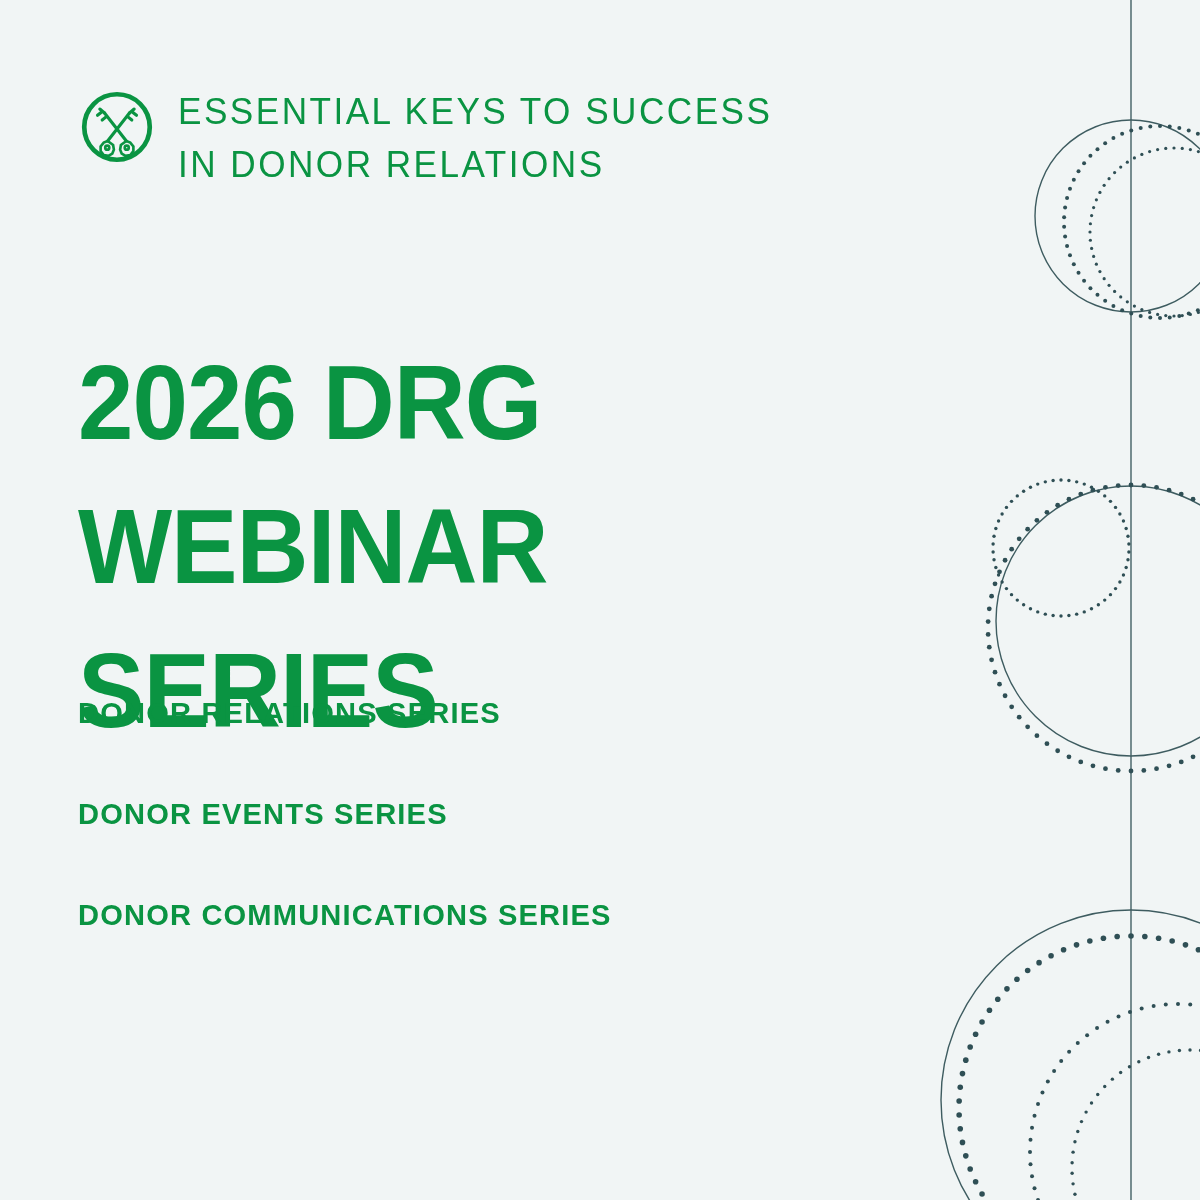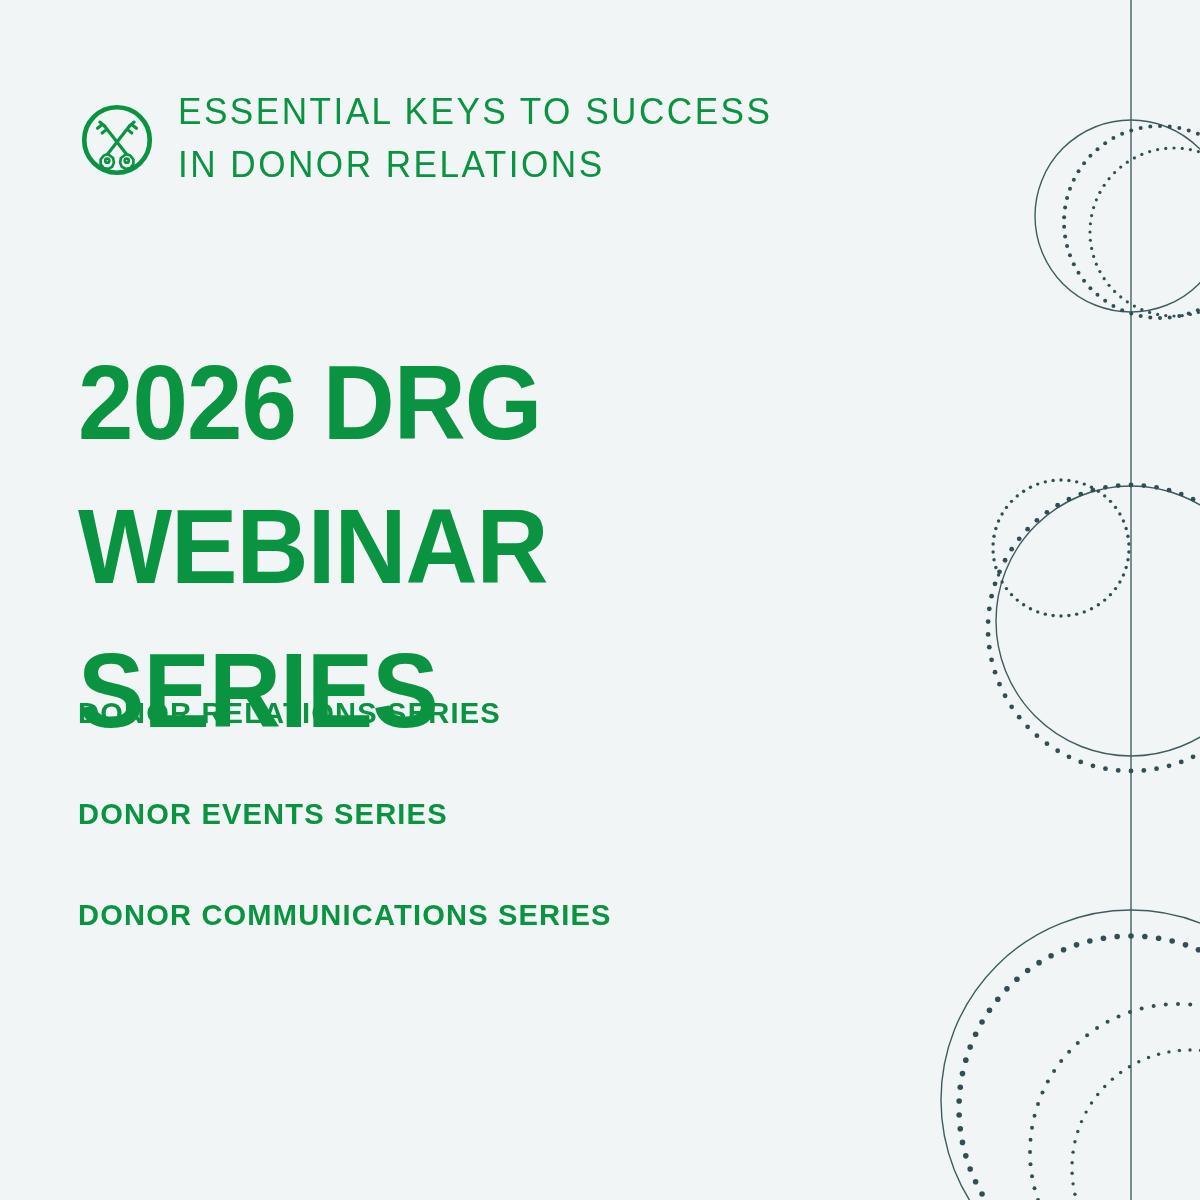--- a/index.html
+++ b/index.html
@@ -24,21 +24,21 @@
     height: 1200px;
     pointer-events: none;
   }
 
   
   .brand {
     position: absolute;
     top: 86px;
     left: 78px;
     display: flex;
-    align-items: center;
+    align-items: flex-start;
     gap: 22px;
   }
 
   .brand-mark {
     width: 78px;
     height: 78px;
     flex: 0 0 78px;
     margin-top: 2px;
   }
 

